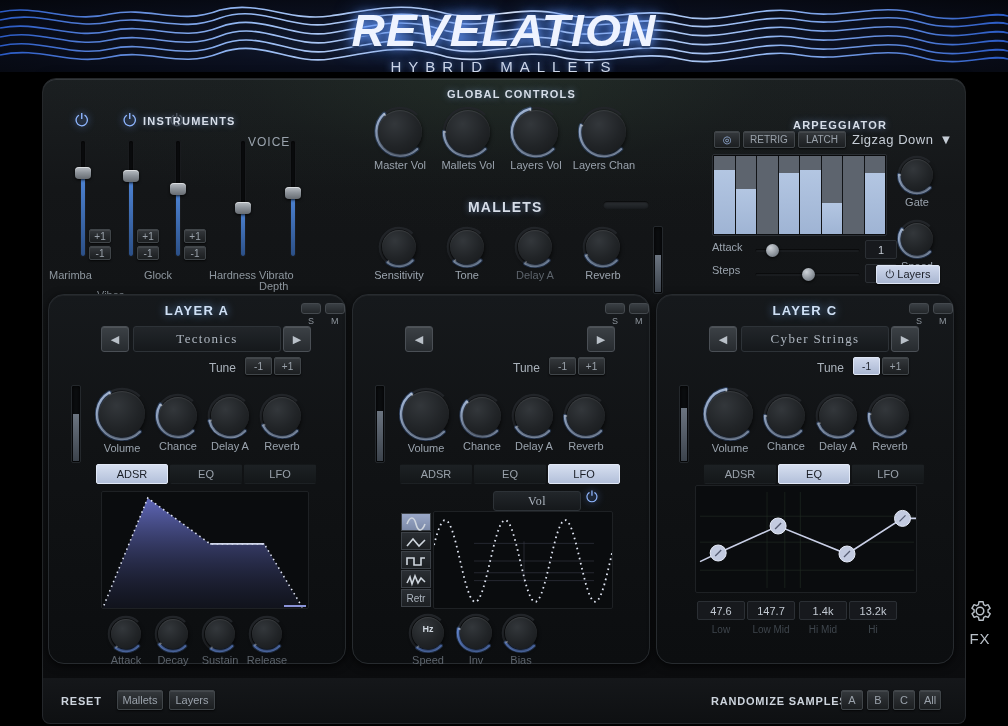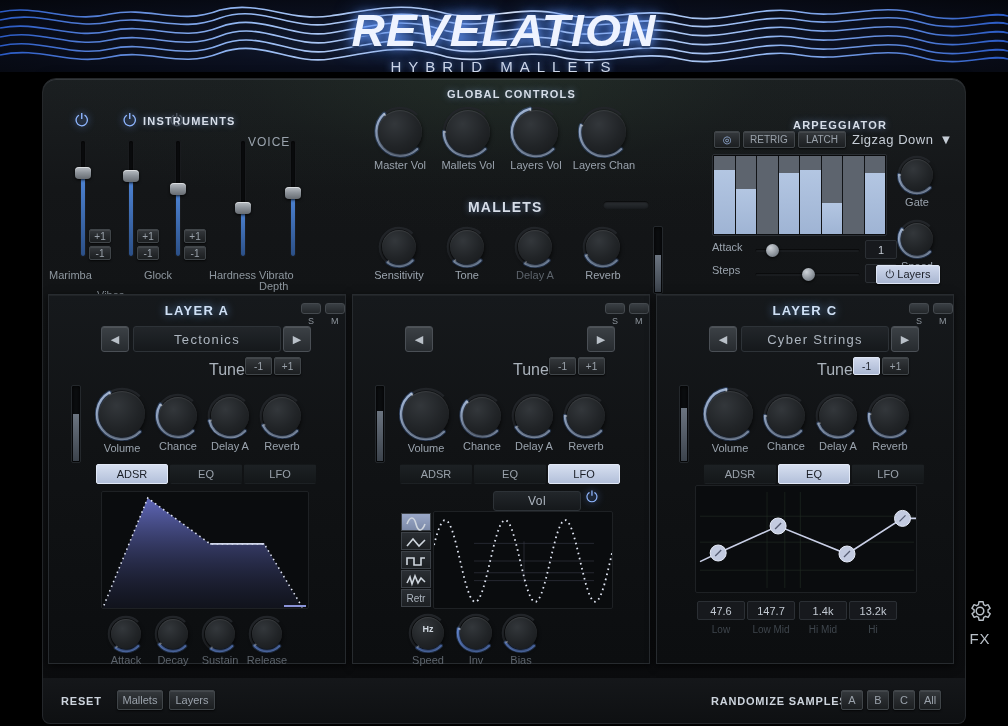--- a/index.html
+++ b/index.html
@@ -124,50 +124,50 @@
               box-shadow: 0 1px 3px rgba(0,0,0,.8); top: -5px; }
   .drop {
     position: absolute; font-size: 13px; color: #c6cdd6; letter-spacing: .5px;
     display: flex; align-items: center; gap: 6px;
   }
 
   
   .layer {
     position: absolute; top: 294px; width: 298px; height: 370px;
     background: linear-gradient(180deg, #16191c 0%, #111315 40%, #0c0e10 100%);
-    border: 1px solid #272b2f; border-radius: 0;
+    border: 1px solid #272b2f; border-radius: 16px;
     box-shadow: inset 0 1px 0 rgba(255,255,255,.05), 0 2px 8px rgba(0,0,0,.7);
   }
   .layer-title {
     position: absolute; top: 8px; left: 0; width: 100%; text-align: center;
     font-size: 13px; font-weight: bold; letter-spacing: 1.3px;
     color: #cfe0f5; text-shadow: 0 0 8px rgba(120,180,255,.75);
   }
   .sm-btn {
     position: absolute; width: 20px; height: 11px; border-radius: 3px;
     background: linear-gradient(180deg, #3a3f44, #23272a);
     border: 1px solid #44494e;
   }
   .sm-lbl { position: absolute; font-size: 9px; color: #8d949c; }
   .preset-bar {
     position: absolute; height: 26px; border-radius: 3px;
     background: linear-gradient(180deg, #22262a 0%, #15181b 100%);
     border: 1px solid #2d3237;
     display: flex; align-items: center; justify-content: center;
-    font-size: 13px; color: #aeb6c0; letter-spacing: 1.3px;
+    font-size: 13px; color: #aeb6c0; letter-spacing: 1.3px; font-family: Liberation Serif, serif;
   }
   .arrow-btn {
     position: absolute; width: 28px; height: 26px; border-radius: 3px;
     background: linear-gradient(180deg, #3c4146 0%, #272b2f 100%);
     border: 1px solid #4a4f55;
     display: flex; align-items: center; justify-content: center;
     color: #b9c0c8; font-size: 11px;
     box-shadow: inset 0 1px 0 rgba(255,255,255,.1);
   }
-  .tune-lbl { position: absolute; font-size: 16px; color: #aab2bb; }
+  .tune-lbl { position: absolute; font-size: 12px; color: #aab2bb; }
   .tab {
     position: absolute; height: 20px; border-radius: 2px;
     display: flex; align-items: center; justify-content: center;
     font-size: 11px; color: #9aa2ab;
     background: linear-gradient(180deg, #1d2124 0%, #141719 100%);
     border: 1px solid transparent;
   }
   .tab.active {
     background: linear-gradient(180deg, #d6dff0 0%, #b3c0da 100%);
     color: #1a1e26; border-color: #e2e9f7;

